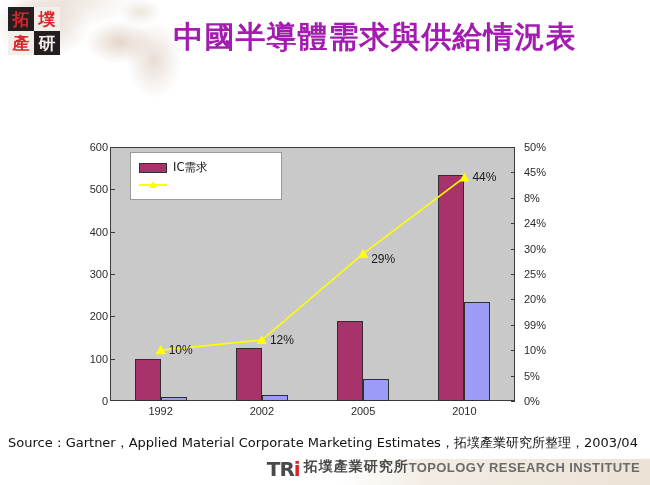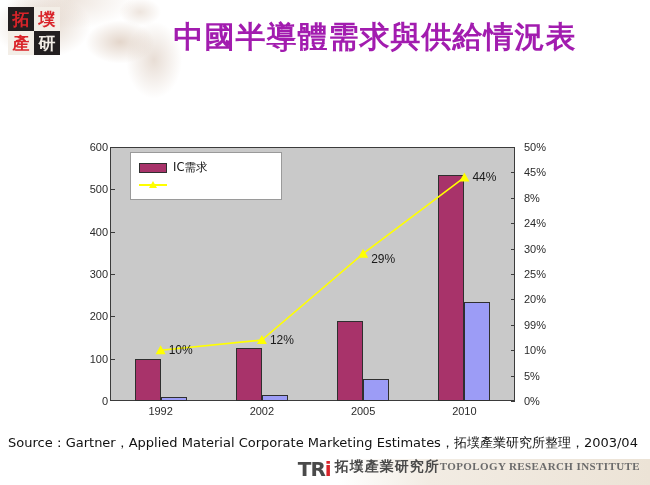--- a/index.html
+++ b/index.html
@@ -233,22 +233,22 @@
     margin-right: 4px;
   }
   #tri-mark .i { color: #d9242a; }
   #tri-text { display: flex; line-height: 1; }
   #tri-cn {
     font-family: "DejaVu Sans", "Liberation Sans", sans-serif;
     font-size: 14px; font-weight: bold; color: #4a4a4a;
     letter-spacing: 1px;
   }
   #tri-en {
-    font-family: Liberation Serif, serif;
-    font-size: 11px; font-weight: bold; color: #6b6b6b;
+    font-family: Liberation Sans, sans-serif;
+    font-size: 13px; font-weight: bold; color: #6b6b6b;
     letter-spacing: .4px; margin-top: 2px;
   }
 </style>
 </head>
 <body>
 
 <div id="slide">
 
   <div id="watermark"></div>
 

